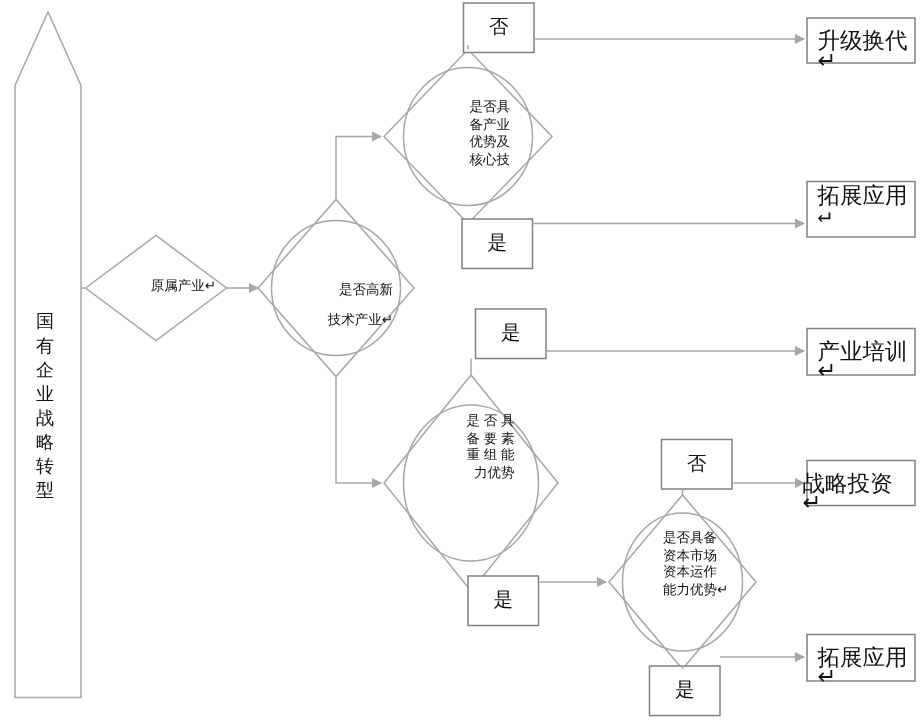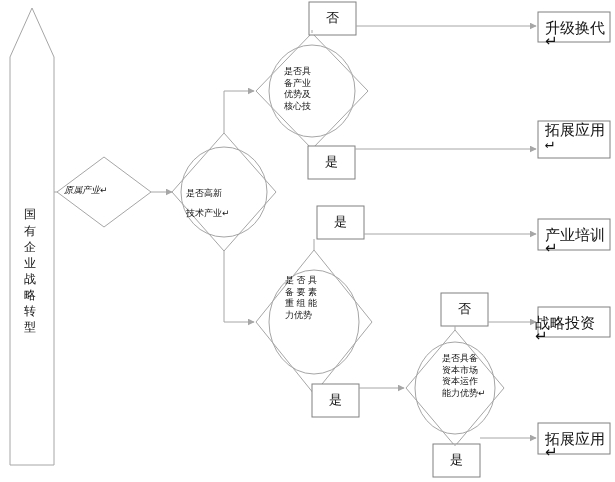--- a/index.html
+++ b/index.html
@@ -22,21 +22,21 @@
     left: 0;
     top: 0;
     width: 615px;
     height: 482px;
   }
   .node-text {
     position: absolute;
     color: #111111;
     font-size: 9px;
     line-height: 11.5px;
-    text-align: left;
+    text-align: right;
     white-space: pre-line;
     pointer-events: none;
     letter-spacing: 0px;
   }
   .vtitle {
     position: absolute;
     color: #111111;
     font-size: 12px;
     line-height: 28px;
     text-align: center;
@@ -132,21 +132,21 @@
 
     <rect x="538" y="12" width="72" height="30" fill="#ffffff" stroke="#808080" stroke-width="1"></rect>
     <rect x="538" y="121" width="72" height="37" fill="#ffffff" stroke="#808080" stroke-width="1"></rect>
     <rect x="538" y="219" width="72" height="31" fill="#ffffff" stroke="#808080" stroke-width="1"></rect>
     <rect x="538" y="307" width="72" height="30" fill="#ffffff" stroke="#808080" stroke-width="1"></rect>
     <rect x="538" y="423" width="72" height="31" fill="#ffffff" stroke="#808080" stroke-width="1"></rect>
   </svg>
 
   <div class="vtitle" style="left:20px; top:78px; width:24px; height:370px;">国有企业战略转型</div>
 
-  <div class="node-text" style="left:64px; top:185px; width:80px;font-style:italic;">原属产业↵</div>
+  <div class="node-text" style="left:64px; top:185px; width:80px;">原属产业↵</div>
 
   <div class="node-text" style="left:186px; top:183px; width:76px; line-height:20px;">是否高新
 技术产业↵</div>
 
   <div class="node-text" style="left:284px; top:66px; width:56px;">是否具
 备产业
 优势及
 核心技</div>
 
   <div class="node-text" style="left:285px; top:275px; width:58px;">是 否 具

